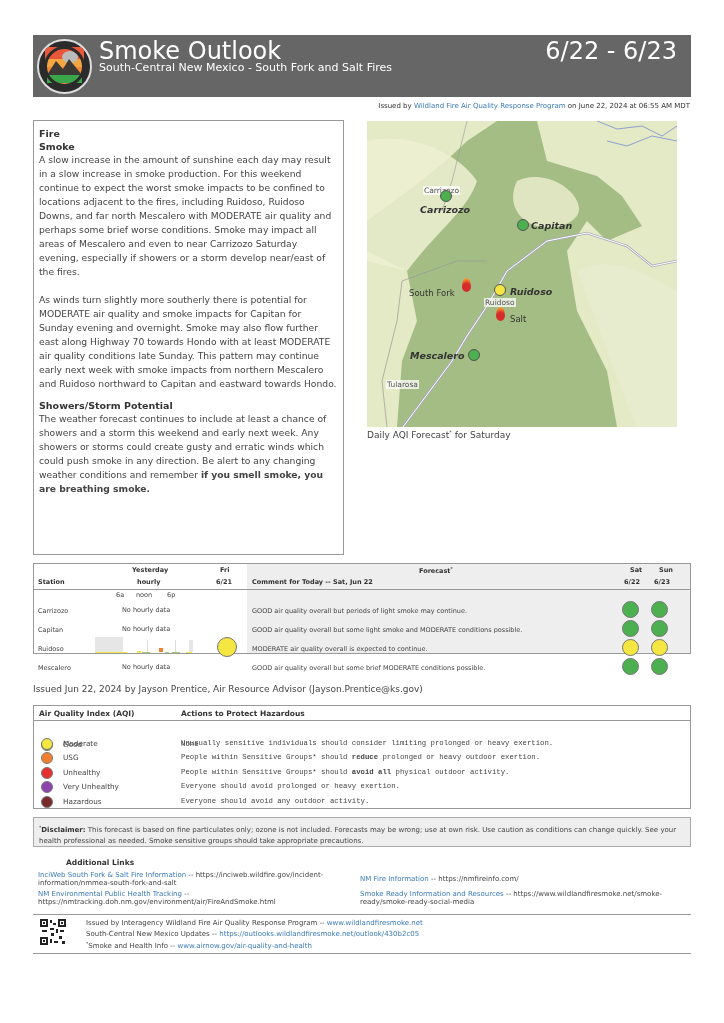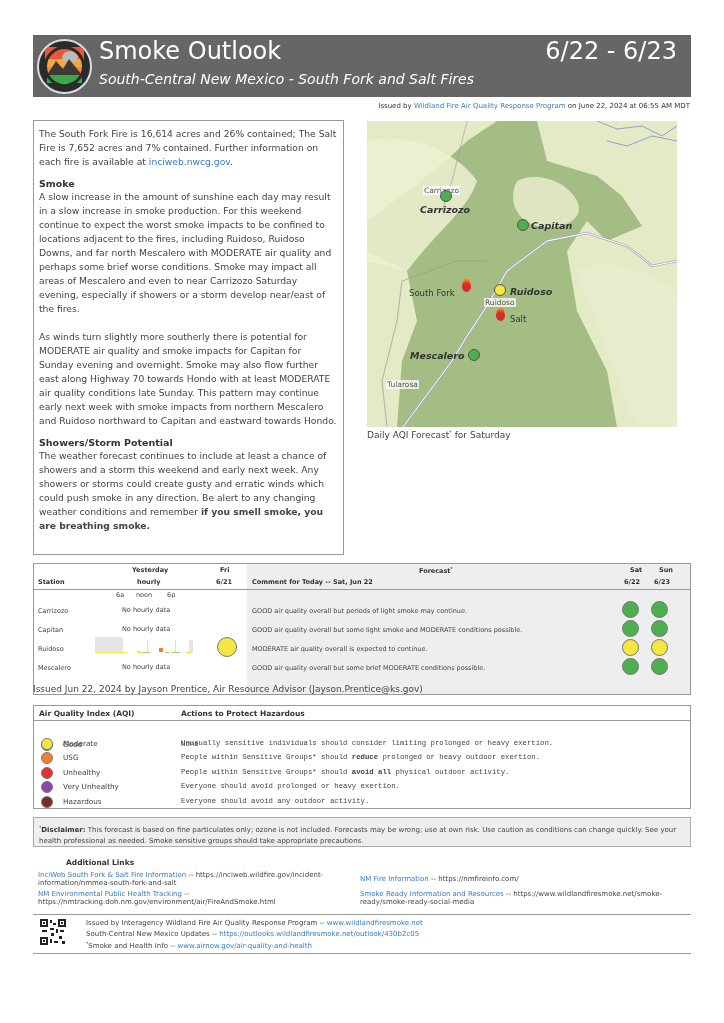--- a/index.html
+++ b/index.html
@@ -3,38 +3,38 @@
 <meta charset="utf-8">
 <style>
   * { box-sizing: border-box; margin: 0; padding: 0; }
   body { width: 724px; height: 1023px; background: #fff; font-family: "DejaVu Sans", sans-serif; color: #333; position: relative; overflow: hidden; }
   a, .link { color: #3a7ab8; text-decoration: none; }
 
   .header { position: absolute; left: 33px; top: 35px; width: 658px; height: 62px; background: #666; color: #fff; }
   .logo { position: absolute; left: 4px; top: 4px; width: 55px; height: 55px; border-radius: 50%; background: #333; border: 2px solid #ddd; overflow: hidden; }
   .header .title { position: absolute; left: 66px; top: 2px; font-size: 24px; }
   .header .dates { position: absolute; right: 14px; top: 2px; font-size: 24px; }
-  .header .subtitle { position: absolute; left: 66px; top: 36px; font-size: 14px; font-style: italic; }
+  .header .subtitle { position: absolute; left: 66px; top: 26px; font-size: 11px; }
 
   .issued-by { position: absolute; right: 34px; top: 102px; font-size: 7px; color: #333; }
 
   .text-box { position: absolute; left: 33px; top: 120px; width: 311px; height: 435px; border: 1px solid #999; padding: 6px 5px; font-size: 9.2px; line-height: 14px; color: #444; }
   .text-box h3 { font-size: 9.5px; font-weight: bold; color: #333; line-height: 13px; }
   .text-box p { margin-bottom: 8px; }
 
   .map { position: absolute; left: 367px; top: 121px; width: 310px; height: 306px; background: #e3e8c4; overflow: hidden; }
   .map svg { position: absolute; left: 0; top: 0; }
   .map-caption { position: absolute; left: 367px; top: 429px; font-size: 9px; color: #444; }
   .map-label { position: absolute; font-size: 8.5px; color: #333; white-space: nowrap; }
   .map-label.bold { font-weight: bold; font-style: italic; font-size: 9.5px; }
   .map-label.town { font-size: 7.5px; color: #555; background: rgba(255,255,255,0.75); padding: 0 1px; }
   .map-dot { position: absolute; width: 12px; height: 12px; border-radius: 50%; border: 1px solid #555; }
   .flame { position: absolute; width: 9px; height: 14px; border-radius: 50% 50% 50% 50% / 60% 60% 40% 40%; background: radial-gradient(circle at 50% 70%, #d62b2b 40%, #f37a2a 70%, #f7b240 100%); }
 
-  .forecast { position: absolute; left: 33px; top: 563px; width: 658px; height: 132px; border: 1px solid #999; font-size: 6.5px; color: #444; }
+  .forecast { position: absolute; left: 33px; top: 563px; width: 658px; height: 91px; border: 1px solid #999; font-size: 6.5px; color: #444; }
   .forecast .fc-grey { position: absolute; left: 213px; top: 0; right: 0; bottom: 0; background: #eee; }
   .forecast .cell { position: absolute; white-space: nowrap; }
   .forecast .hdr { font-weight: bold; color: #333; }
   .forecast .hdr-line { position: absolute; left: 0; right: 0; top: 25px; height: 1px; background: #999; }
   .fc-dot { position: absolute; width: 17px; height: 17px; border-radius: 50%; border: 1px solid #777; }
   .bar { position: absolute; }
 
   .issued-line { position: absolute; left: 33px; top: 684px; font-size: 9px; color: #444; }
 
   .aqi { position: absolute; left: 33px; top: 705px; width: 658px; height: 104px; border: 1px solid #999; font-size: 7.3px; color: #444; }
@@ -74,21 +74,21 @@
   <div class="title">Smoke Outlook</div>
   <div class="dates">6/22 - 6/23</div>
   <div class="subtitle">South-Central New Mexico - South Fork and Salt Fires</div>
 </div>
 
 <div class="issued-by">
   <span>Issued by </span><a class="link" href="#">Wildland Fire Air Quality Response Program</a><span> on June 22, 2024 at 06:55 AM MDT</span>
 </div>
 
 <div class="text-box">
-  <p><span>The South Fork Fire is 16,614 acres and 26% contained; The Salt Fire is 7,652 acres and 7% contained. Further information on each fire is available at </span><a class="link" href="#">inciweb.nwcg.gov</a><span>.</span></p>
+  <h3>Fire</h3>
   <h3>Smoke</h3>
   <p style="margin-bottom:14px">A slow increase in the amount of sunshine each day may result in a slow increase in smoke production. For this weekend continue to expect the worst smoke impacts to be confined to locations adjacent to the fires, including Ruidoso, Ruidoso Downs, and far north Mescalero with MODERATE air quality and perhaps some brief worse conditions. Smoke may impact all areas of Mescalero and even to near Carrizozo Saturday evening, especially if showers or a storm develop near/east of the fires.</p>
   <p>As winds turn slightly more southerly there is potential for MODERATE air quality and smoke impacts for Capitan for Sunday evening and overnight. Smoke may also flow further east along Highway 70 towards Hondo with at least MODERATE air quality conditions late Sunday. This pattern may continue early next week with smoke impacts from northern Mescalero and Ruidoso northward to Capitan and eastward towards Hondo.</p>
   <h3>Showers/Storm Potential</h3>
   <p><span>The weather forecast continues to include at least a chance of showers and a storm this weekend and early next week. Any showers or storms could create gusty and erratic winds which could push smoke in any direction. Be alert to any changing weather conditions and remember </span><b>if you smell smoke, you are breathing smoke.</b></p>
 </div>
 
 <div class="map">
   <svg width="310" height="306" viewBox="0 0 310 306">
     <rect width="310" height="306" fill="#e4e9c6"></rect>

